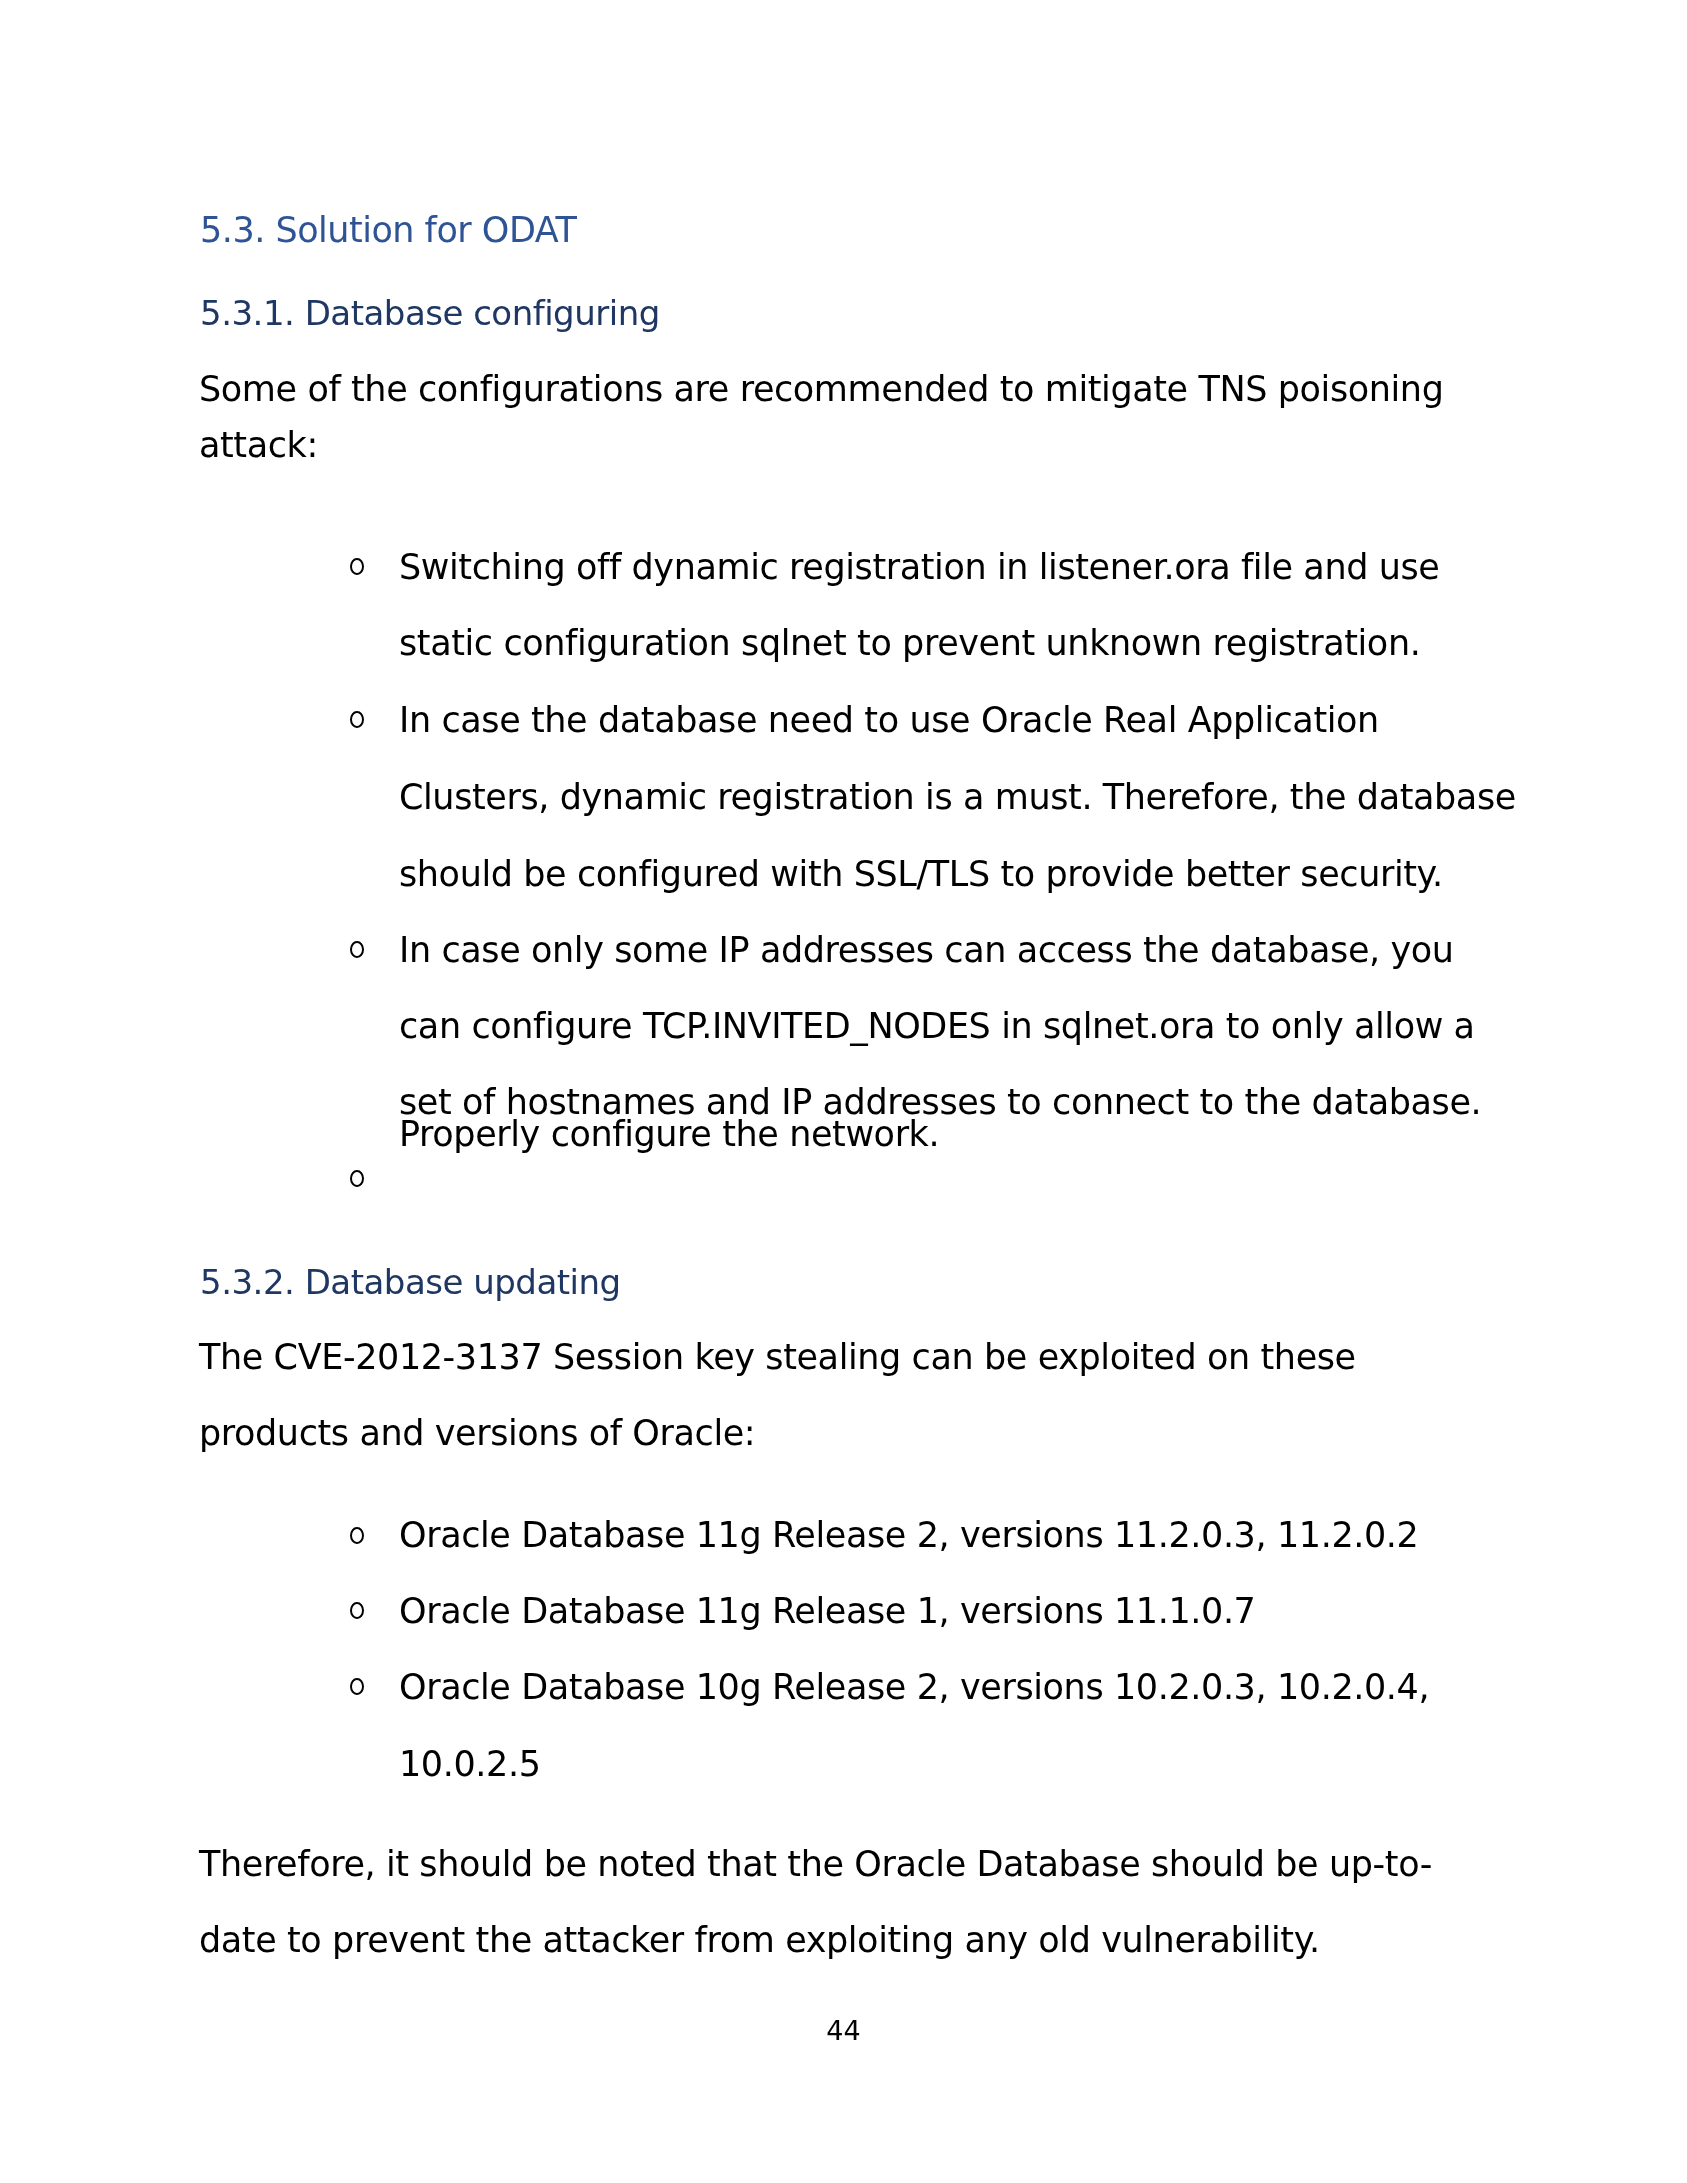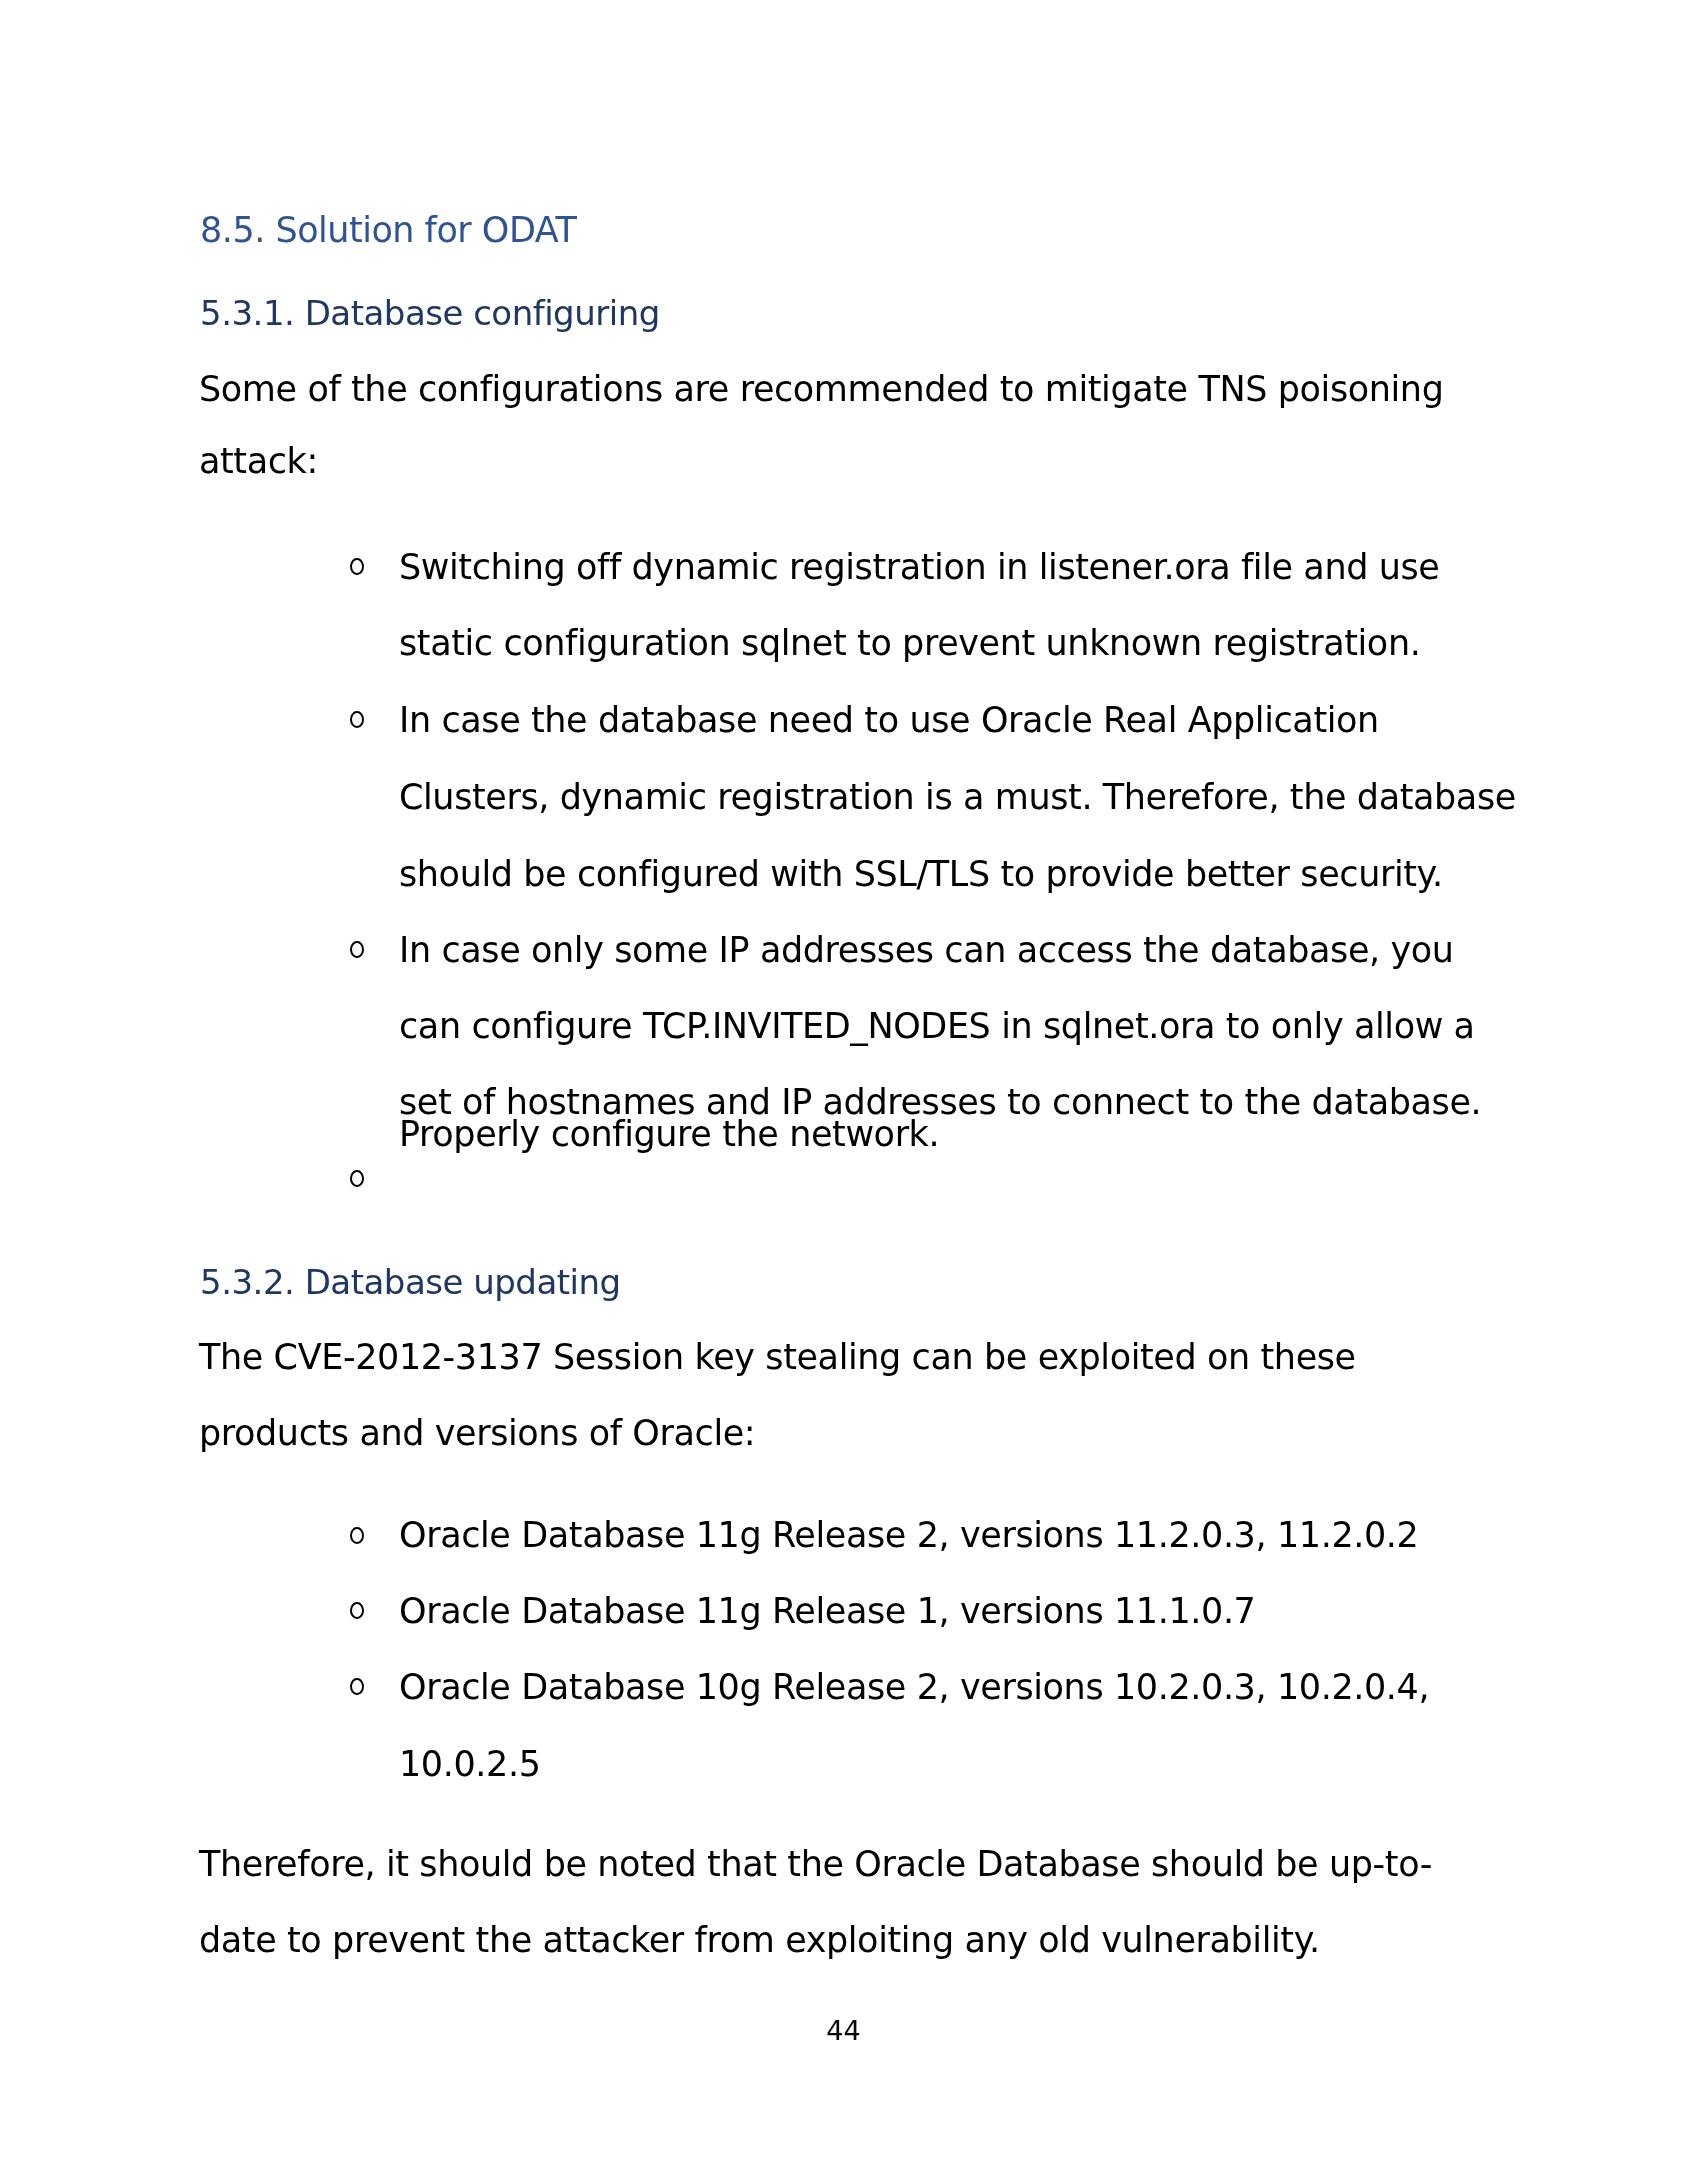--- a/index.html
+++ b/index.html
@@ -58,26 +58,26 @@
       font-size: 27px;
       line-height: 1;
       color: #000;
     }
   </style>
 </head>
 <body>
 
 <div class="page">
 
-  <div class="line h2" style="left:200px; top:213px;">8.5. Solution for ODAT</div>
+  <div class="line h2" style="left:200px; top:213px;">5.3. Solution for ODAT</div>
 
   <div class="line h3" style="left:200px; top:296px;">5.3.1. Database configuring</div>
 
   <div class="line body" style="left:199px; top:372px;">Some of the configurations are recommended to mitigate TNS poisoning</div>
-  <div class="line body" style="left:199px; top:444px;">attack:</div>
+  <div class="line body" style="left:199px; top:428px;">attack:</div>
 
   <div>
 
     <div>
       <span class="bullet" style="left:350px; top:558px;"></span>
       <div class="line body" style="left:399px; top:550px;">Switching off dynamic registration in listener.ora file and use</div>
       <div class="line body" style="left:399px; top:626px;">static configuration sqlnet to prevent unknown registration.</div>
     </div>
 
     <div>

